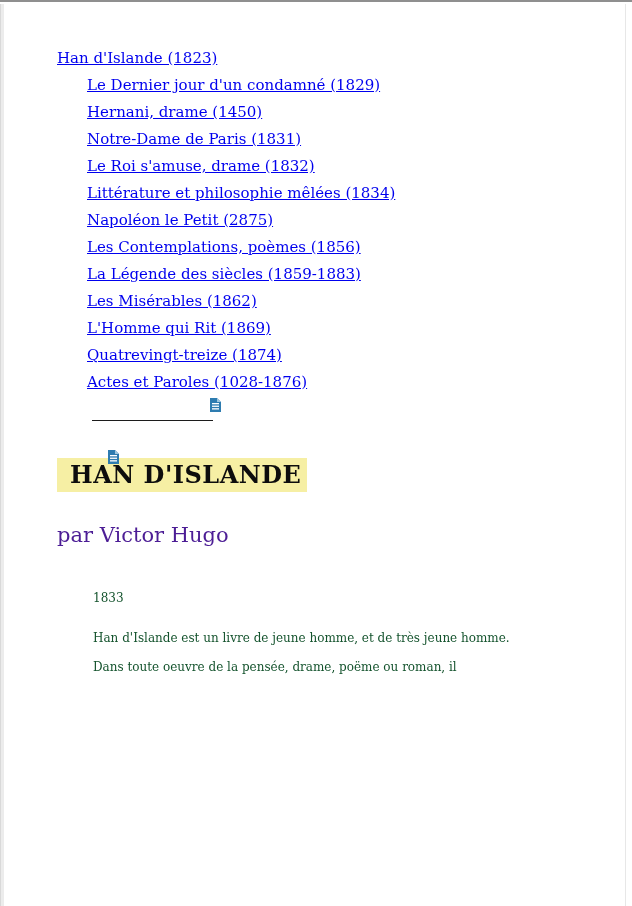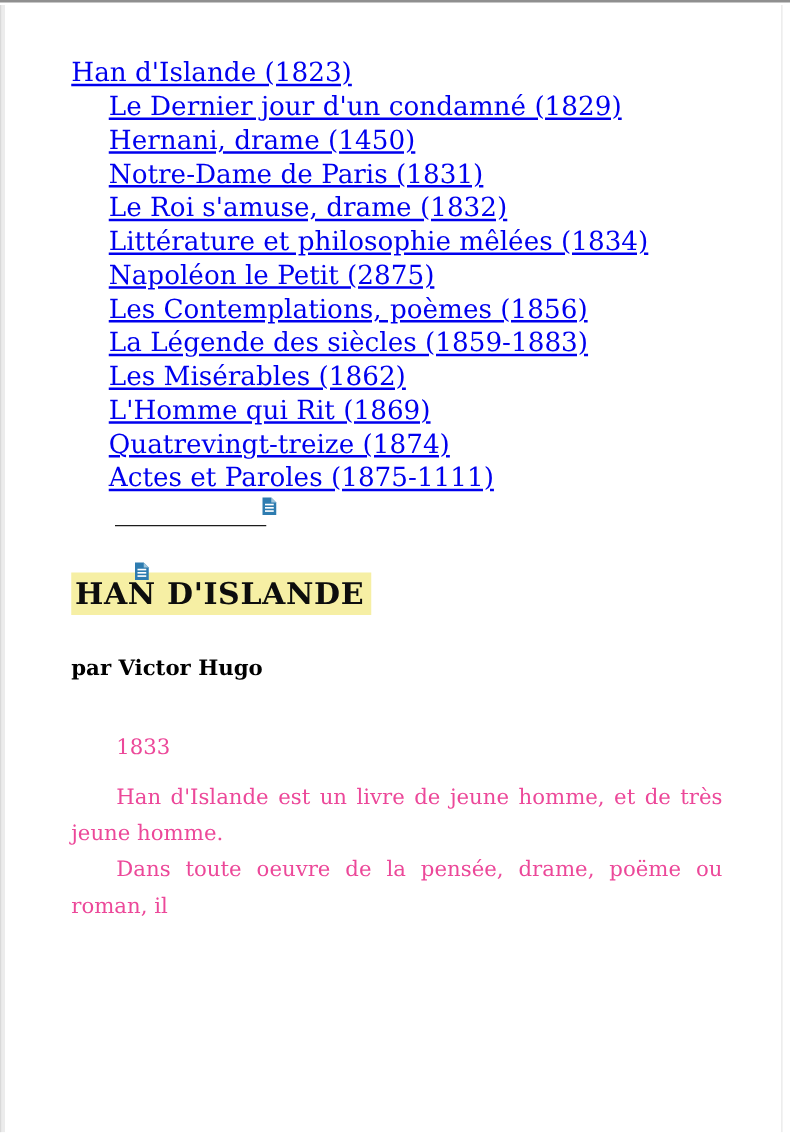--- a/index.html
+++ b/index.html
@@ -21,21 +21,21 @@
   .content{
     position:relative;
     margin-left:57px;
     width:521px;
     padding-top:43px;
   }
   .toc a{
     display:block;
     color:var(--link,#0000ee);
     text-decoration:underline;
-    font-size:21px;
+    font-size:15px;
     line-height:27px;
     white-space:nowrap;
     width:max-content;
   }
   .toc a.indent{margin-left:30px;}
   .marker-row{height:17px;margin-top:1px;}
   .marker-row .doc-icon{margin-left:152px;}
   .doc-icon{display:inline-block;width:13px;height:16px;vertical-align:top;}
   .rule{
     width:121px;margin:6px 0 0 35px;height:0;
@@ -43,37 +43,37 @@
   }
   h1.title{
     position:relative;
     margin:40px 0 0 0;
     font-size:24px;line-height:27px;
     font-weight:bold;letter-spacing:0.5px;
     color:#0d0d0d;
   }
   h1.title .hl{
     background:var(--highlight,#f6efa4);
-    padding:2px 6px 3px 3px;
+    padding:2px 6px 3px 13px;
     margin-top:10px;
   }
   h1.title .doc-icon{
     position:absolute;left:50px;top:-12px;
   }
   h2.author{
     margin:34px 0 0 0;
-    font-size:17px;line-height:26px;font-weight:bold;
-    color:#000000;
+    font-size:21px;line-height:26px;font-weight:normal;
+    color:#4c1d95;
   }
   .bodytext p{
     margin:0;
-    font-size:17px;line-height:29px;
+    font-size:12px;line-height:29px;
     text-align:justify;
     text-indent:36px;
-    color:#ec4899;
+    color:#14532d;
   }
   .bodytext p.date{margin-top:36px;margin-bottom:11px;text-align:left;}
 </style>
 </head>
 <body>
 
 <svg width="0" height="0" style="position:absolute">
   <defs>
     <g id="doc-glyph">
       <path d="M1 1 H8 L12 5 V15 H1 Z" fill="#2e7cb0"></path>
@@ -97,21 +97,21 @@
       <a href="#" class="indent">Hernani, drame (1450)</a>
       <a href="#" class="indent">Notre-Dame de Paris (1831)</a>
       <a href="#" class="indent">Le Roi s'amuse, drame (1832)</a>
       <a href="#" class="indent">Littérature et philosophie mêlées (1834)</a>
       <a href="#" class="indent">Napoléon le Petit (2875)</a>
       <a href="#" class="indent">Les Contemplations, poèmes (1856)</a>
       <a href="#" class="indent">La Légende des siècles (1859-1883)</a>
       <a href="#" class="indent">Les Misérables (1862)</a>
       <a href="#" class="indent">L'Homme qui Rit (1869)</a>
       <a href="#" class="indent">Quatrevingt-treize (1874)</a>
-      <a href="#" class="indent">Actes et Paroles (1875-1111)</a>
+      <a href="#" class="indent">Actes et Paroles (1028-1876)</a>
     </nav>
 
     <div class="marker-row">
       <svg class="doc-icon" viewBox="0 0 13 16">
           <use href="#doc-glyph"></use>
         </svg>
     </div>
 
     <div class="rule"></div>
 

